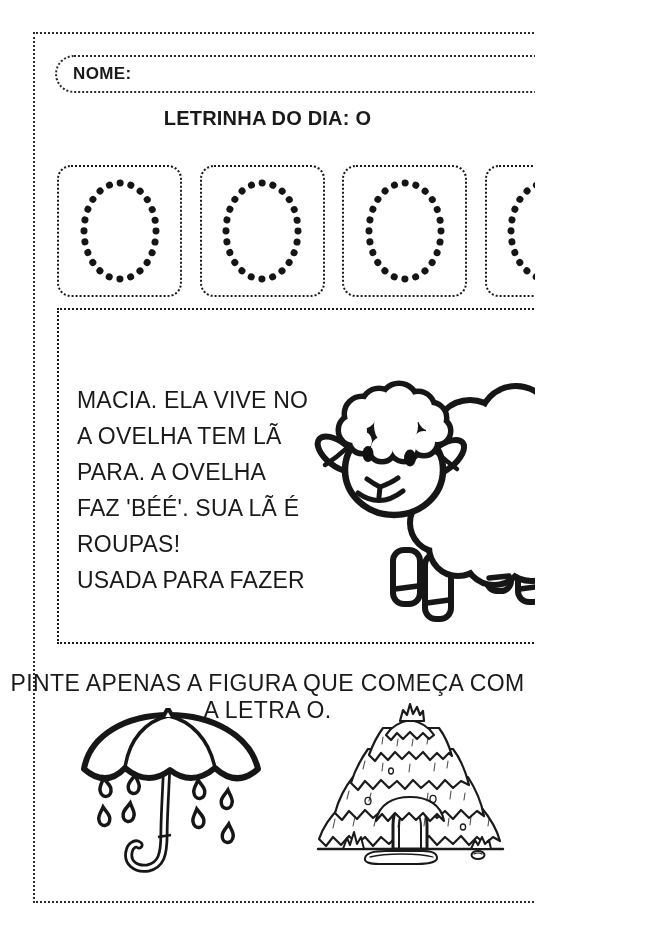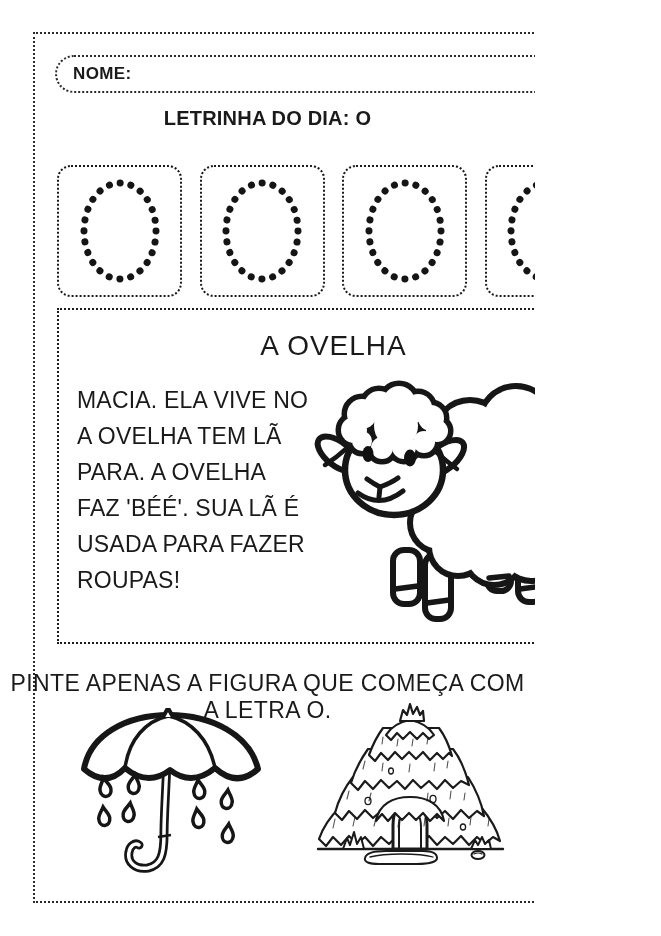--- a/index.html
+++ b/index.html
@@ -56,28 +56,27 @@
       </svg>
     </div>
     <div class="trace-box">
       <svg width="90" height="110" viewBox="0 0 90 110">
         <ellipse cx="45" cy="55" rx="36" ry="48" fill="none" stroke="#151515" stroke-width="7" stroke-linecap="round" stroke-dasharray="0.1 10.94"></ellipse>
       </svg>
     </div>
   </div>
 
   <div class="reading-box">
-    <div class="reading-title">A OVELHA</div>
     <div class="reading-text">
       <div class="line">MACIA. ELA VIVE NO</div>
       <div class="line">A OVELHA TEM LÃ</div>
       <div class="line">PARA. A OVELHA</div>
       <div class="line">FAZ 'BÉÉ'. SUA LÃ É</div>
+      <div class="line">ROUPAS!</div>
       <div class="line">USADA PARA FAZER</div>
-      <div class="line">ROUPAS!</div>
     </div>
 
     <svg class="sheep" viewBox="310 368 300 268">
       <defs>
         <g id="bodyCloud">
           <circle cx="468" cy="434" r="33"></circle>
             <circle cx="514" cy="421" r="34"></circle>
           <circle cx="550" cy="433" r="30"></circle>
             <circle cx="570" cy="462" r="23"></circle>
           <circle cx="572" cy="495" r="23"></circle>

